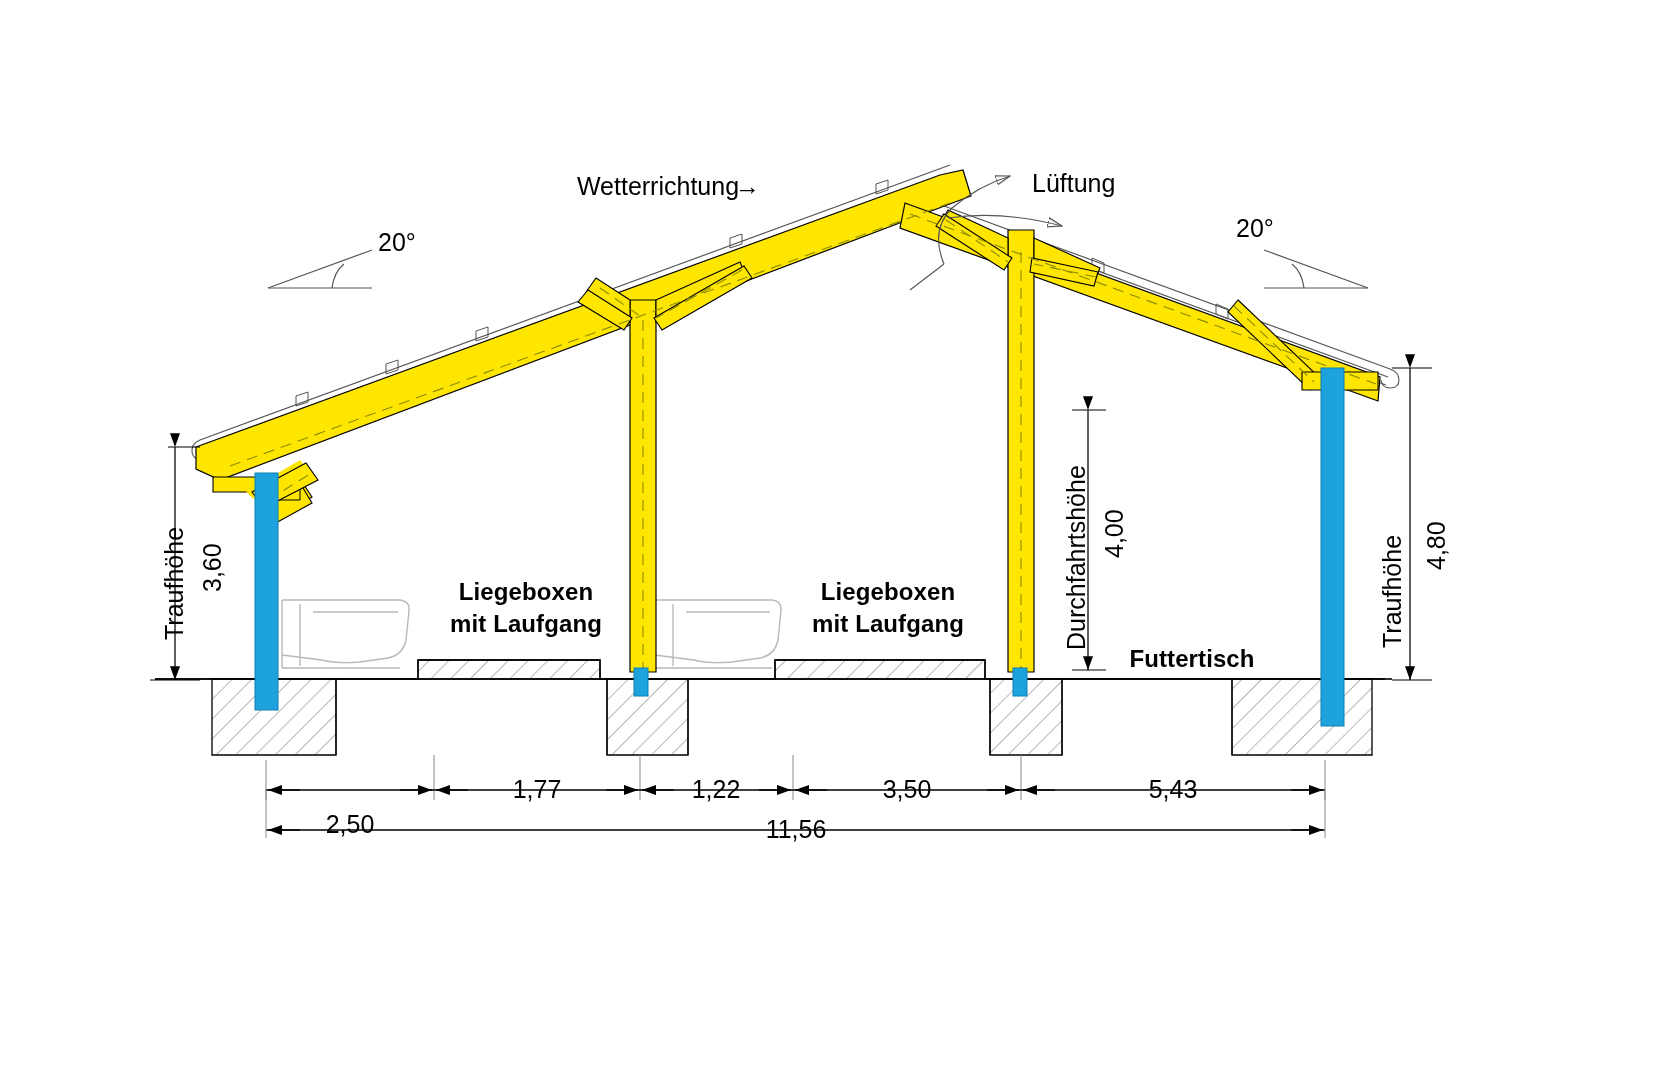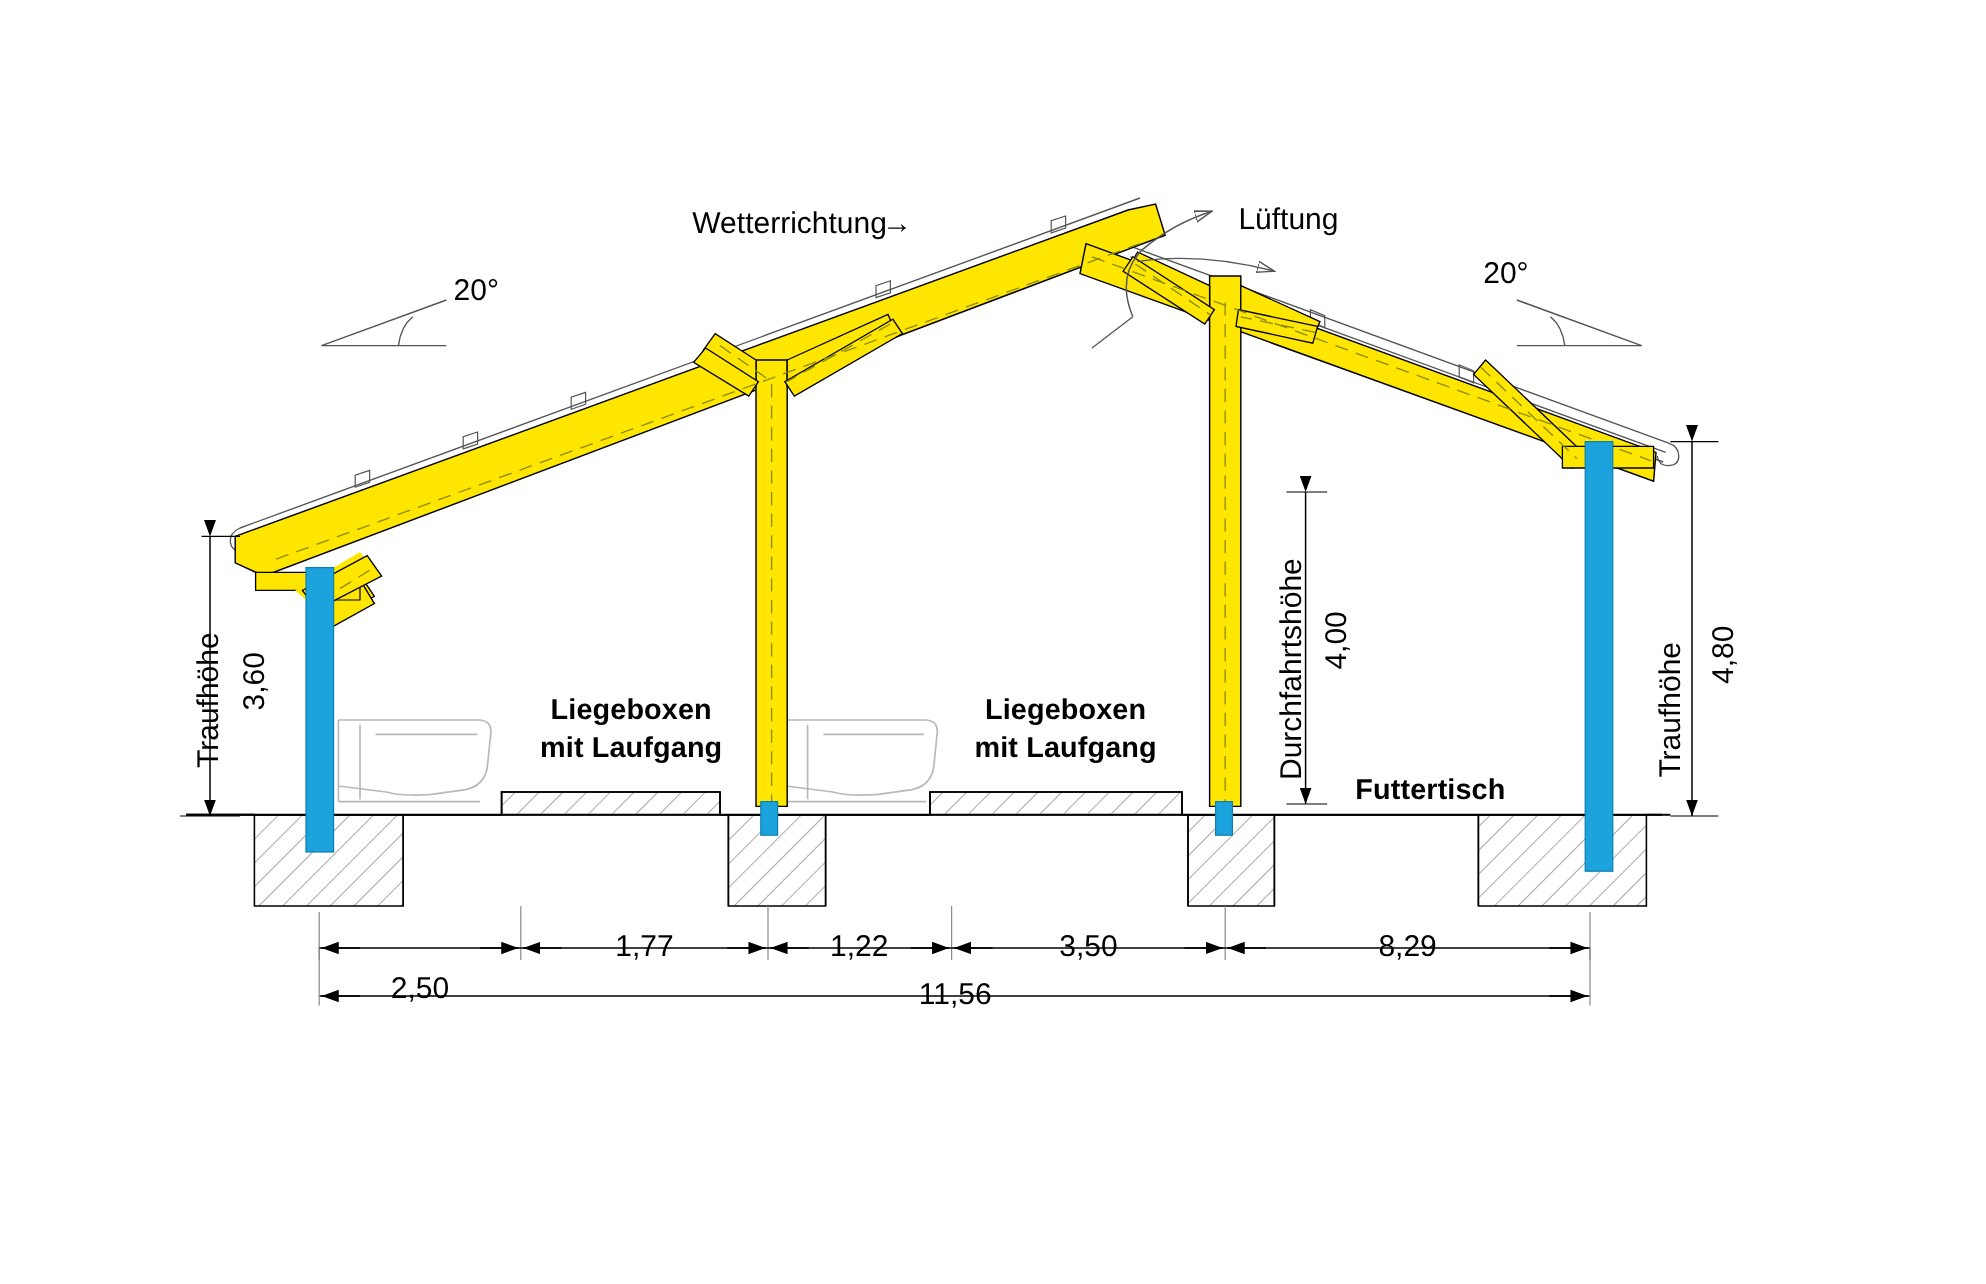--- a/index.html
+++ b/index.html
@@ -277,17 +277,17 @@
 <div class="txt lbl-norm rot90" style="left:1378px; top:648px;">Traufhöhe</div>
 <div class="txt dim-num rot90" style="left:1422px; top:570px;">4,80</div>
 
 <div class="txt lbl-norm rot90" style="left:1062px; top:650px;">Durchfahrtshöhe</div>
 <div class="txt dim-num rot90" style="left:1100px; top:558px;">4,00</div>
 
 <div class="txt dim-num ctr" style="left:350px; top:810px;">2,50</div>
 <div class="txt dim-num ctr" style="left:537px; top:775px;">1,77</div>
 <div class="txt dim-num ctr" style="left:716px; top:775px;">1,22</div>
 <div class="txt dim-num ctr" style="left:907px; top:775px;">3,50</div>
-<div class="txt dim-num ctr" style="left:1173px; top:775px;">8,29</div>
+<div class="txt dim-num ctr" style="left:1173px; top:775px;">5,43</div>
 
 <div class="txt dim-num ctr" style="left:796px; top:815px;">11,56</div>
 
 </div>
 
 </body></html>

